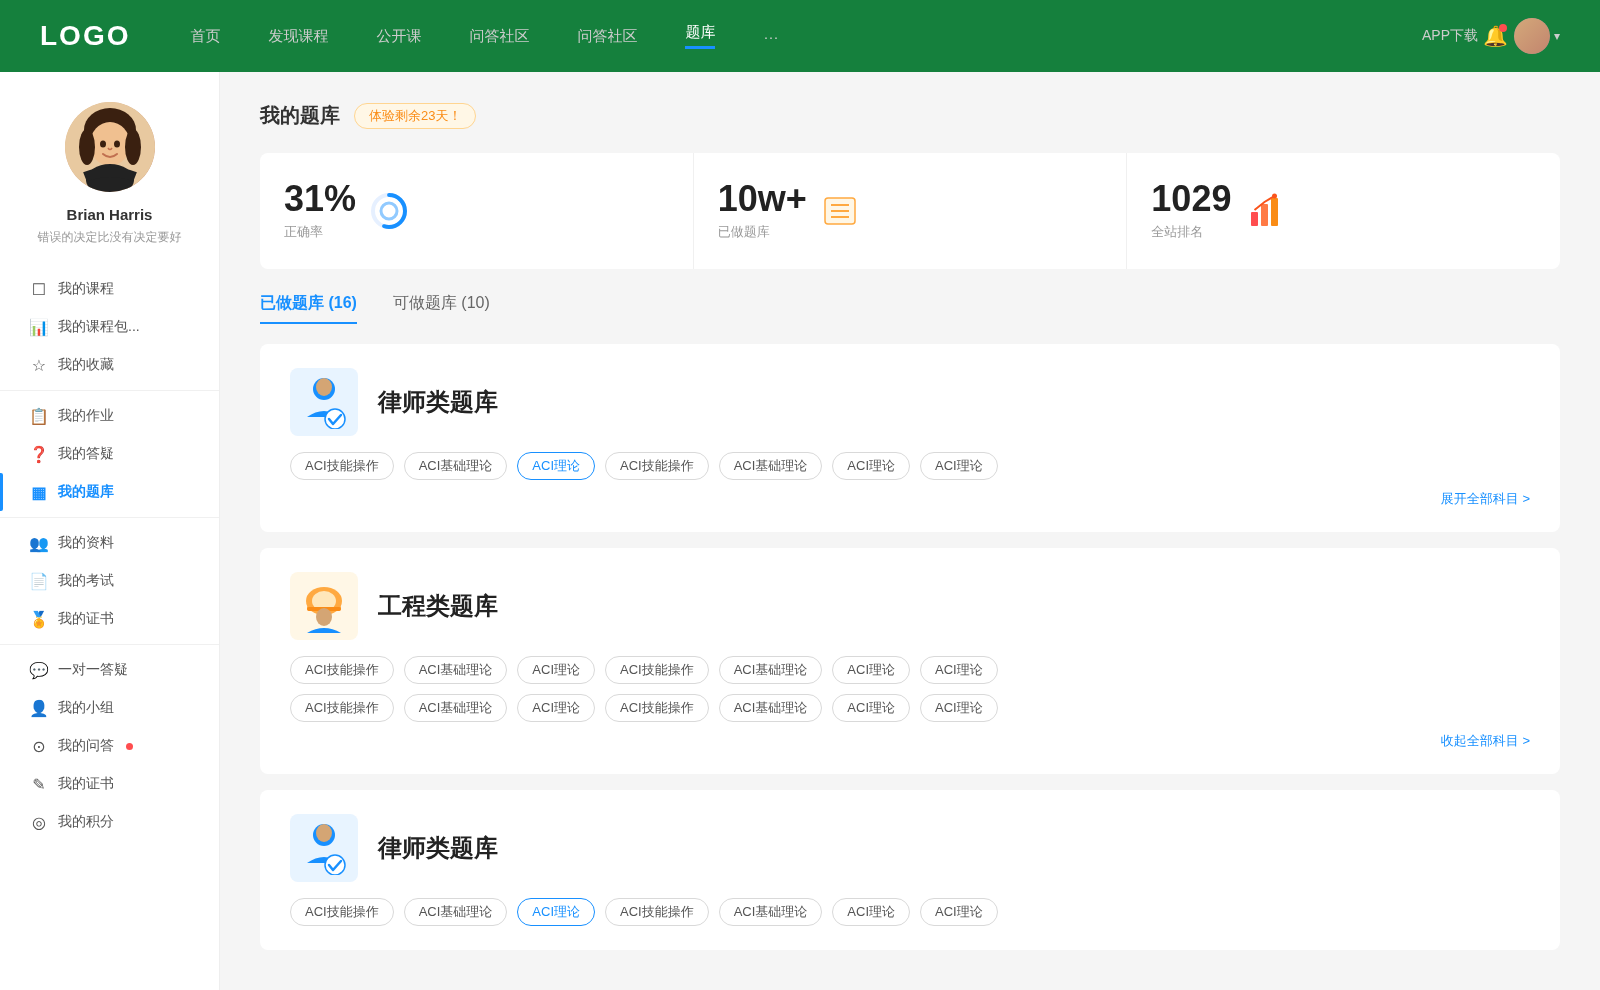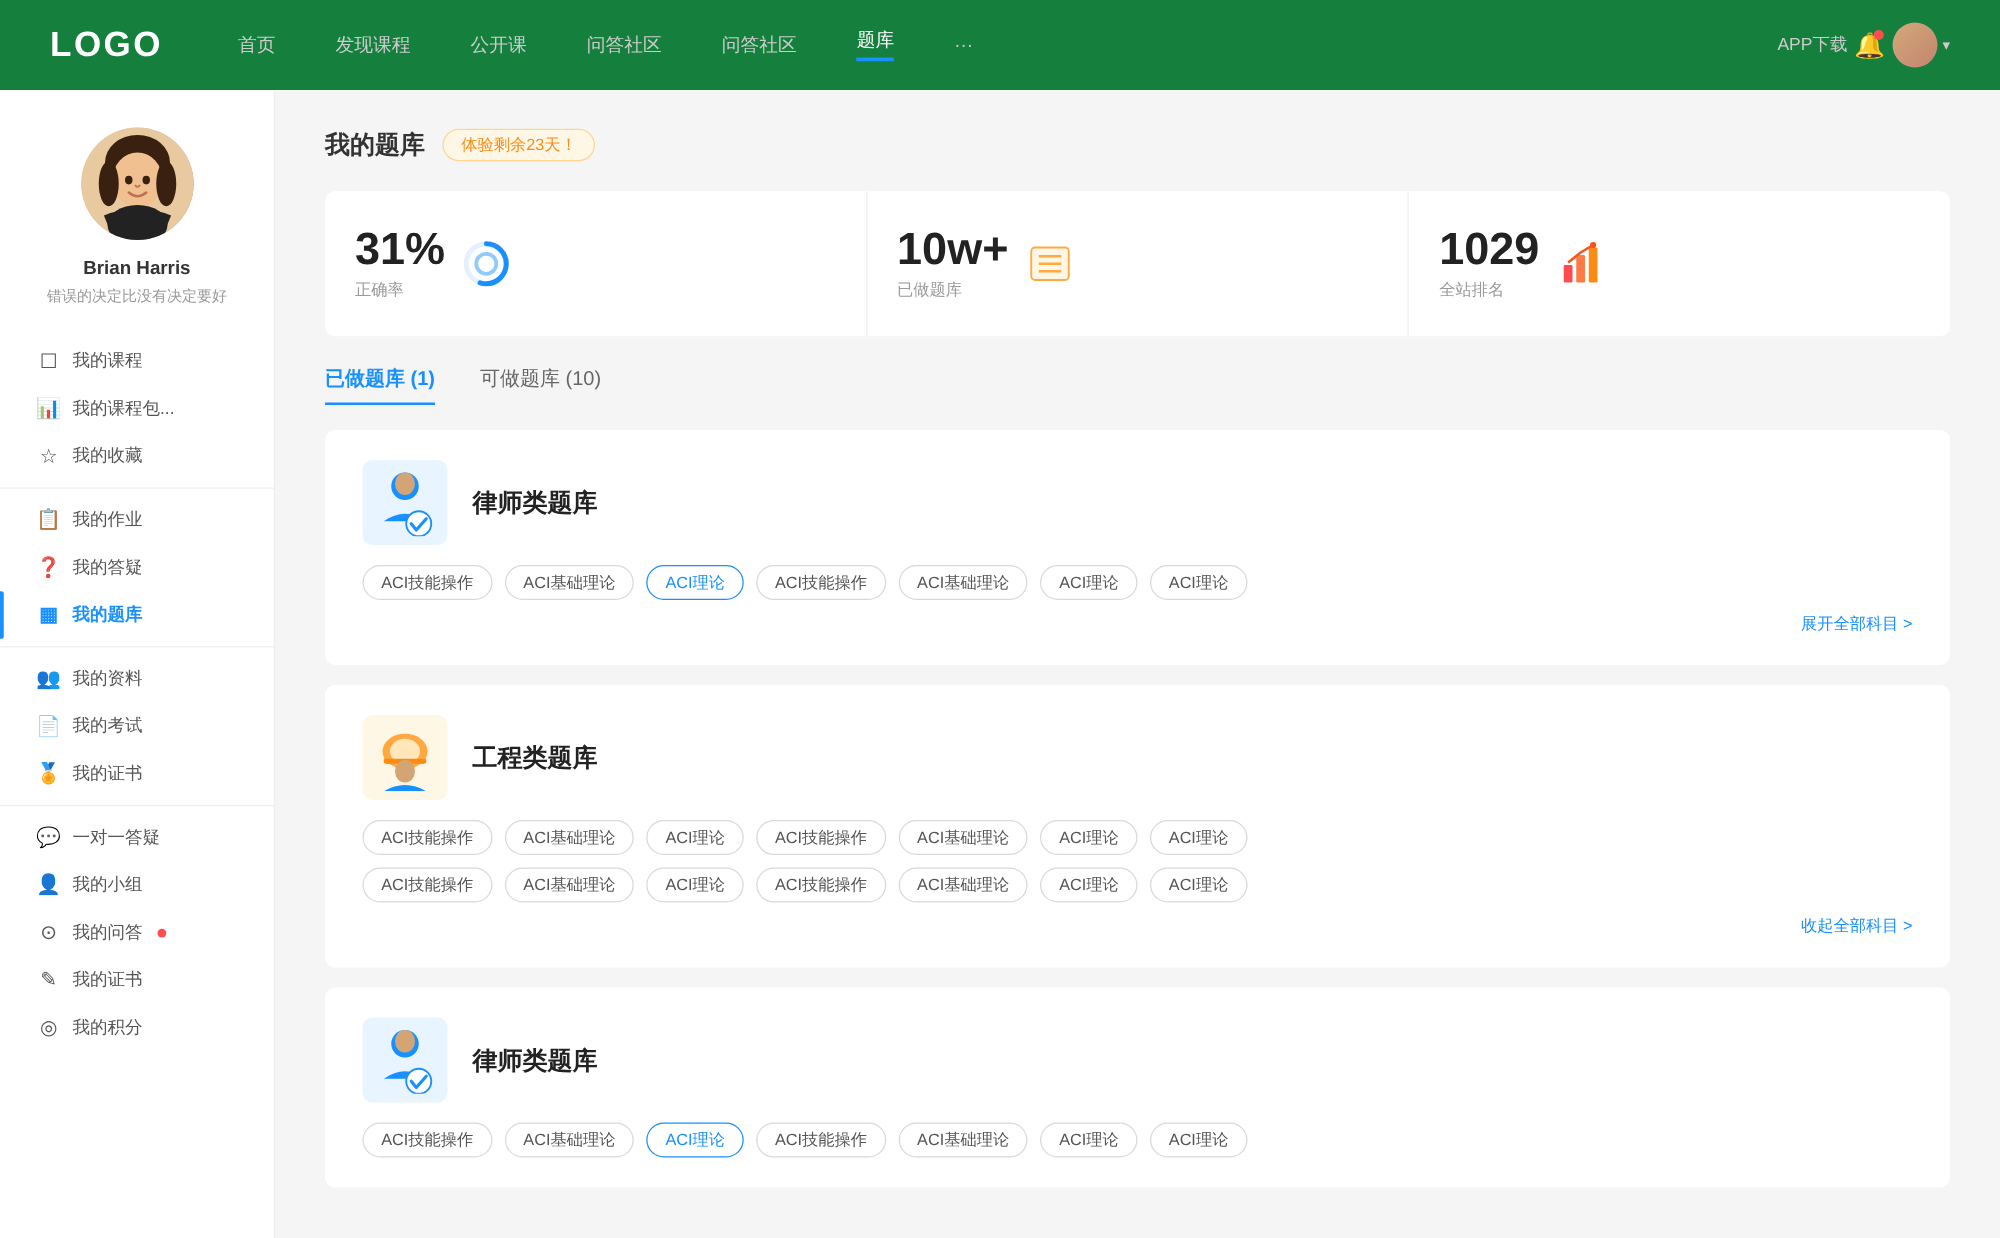--- a/index.html
+++ b/index.html
@@ -282,21 +282,21 @@
       width: 68px;
       height: 68px;
       border-radius: 8px;
       background: #e8f4ff;
       display: flex;
       align-items: center;
       justify-content: center;
       flex-shrink: 0;
     }
     .bank-title {
-      font-size: 20px;
+      font-size: 24px;
       font-weight: 600;
       color: #222;
     }
     .bank-tags {
       display: flex;
       flex-wrap: wrap;
       gap: 10px;
     }
     .bank-tag {
       border: 1px solid #d9d9d9;
@@ -494,21 +494,21 @@
             <rect x="16" y="12" width="7" height="22" rx="1" fill="#ff7a45"></rect>
             <rect x="26" y="6" width="7" height="28" rx="1" fill="#fa8c16"></rect>
             <polyline points="9.5,18 19.5,10 29.5,4" stroke="#fa541c" stroke-width="2" fill="none"></polyline>
             <circle cx="29.5" cy="4" r="2.5" fill="#fa541c"></circle>
           </svg>
         </div>
       </div>
     </div>
 
     <div class="tab-bar">
-      <div class="tab-item active">已做题库 (1)</div>
+      <div class="tab-item active">已做题库 (16)</div>
       <div class="tab-item">可做题库 (10)</div>
     </div>
 
     <div class="bank-card">
       <div class="bank-card-header">
         <div class="bank-icon">
           <svg width="50" height="54" viewBox="0 0 50 54">
 
             <circle cx="25" cy="14" r="11" fill="#1890ff"></circle>
 

